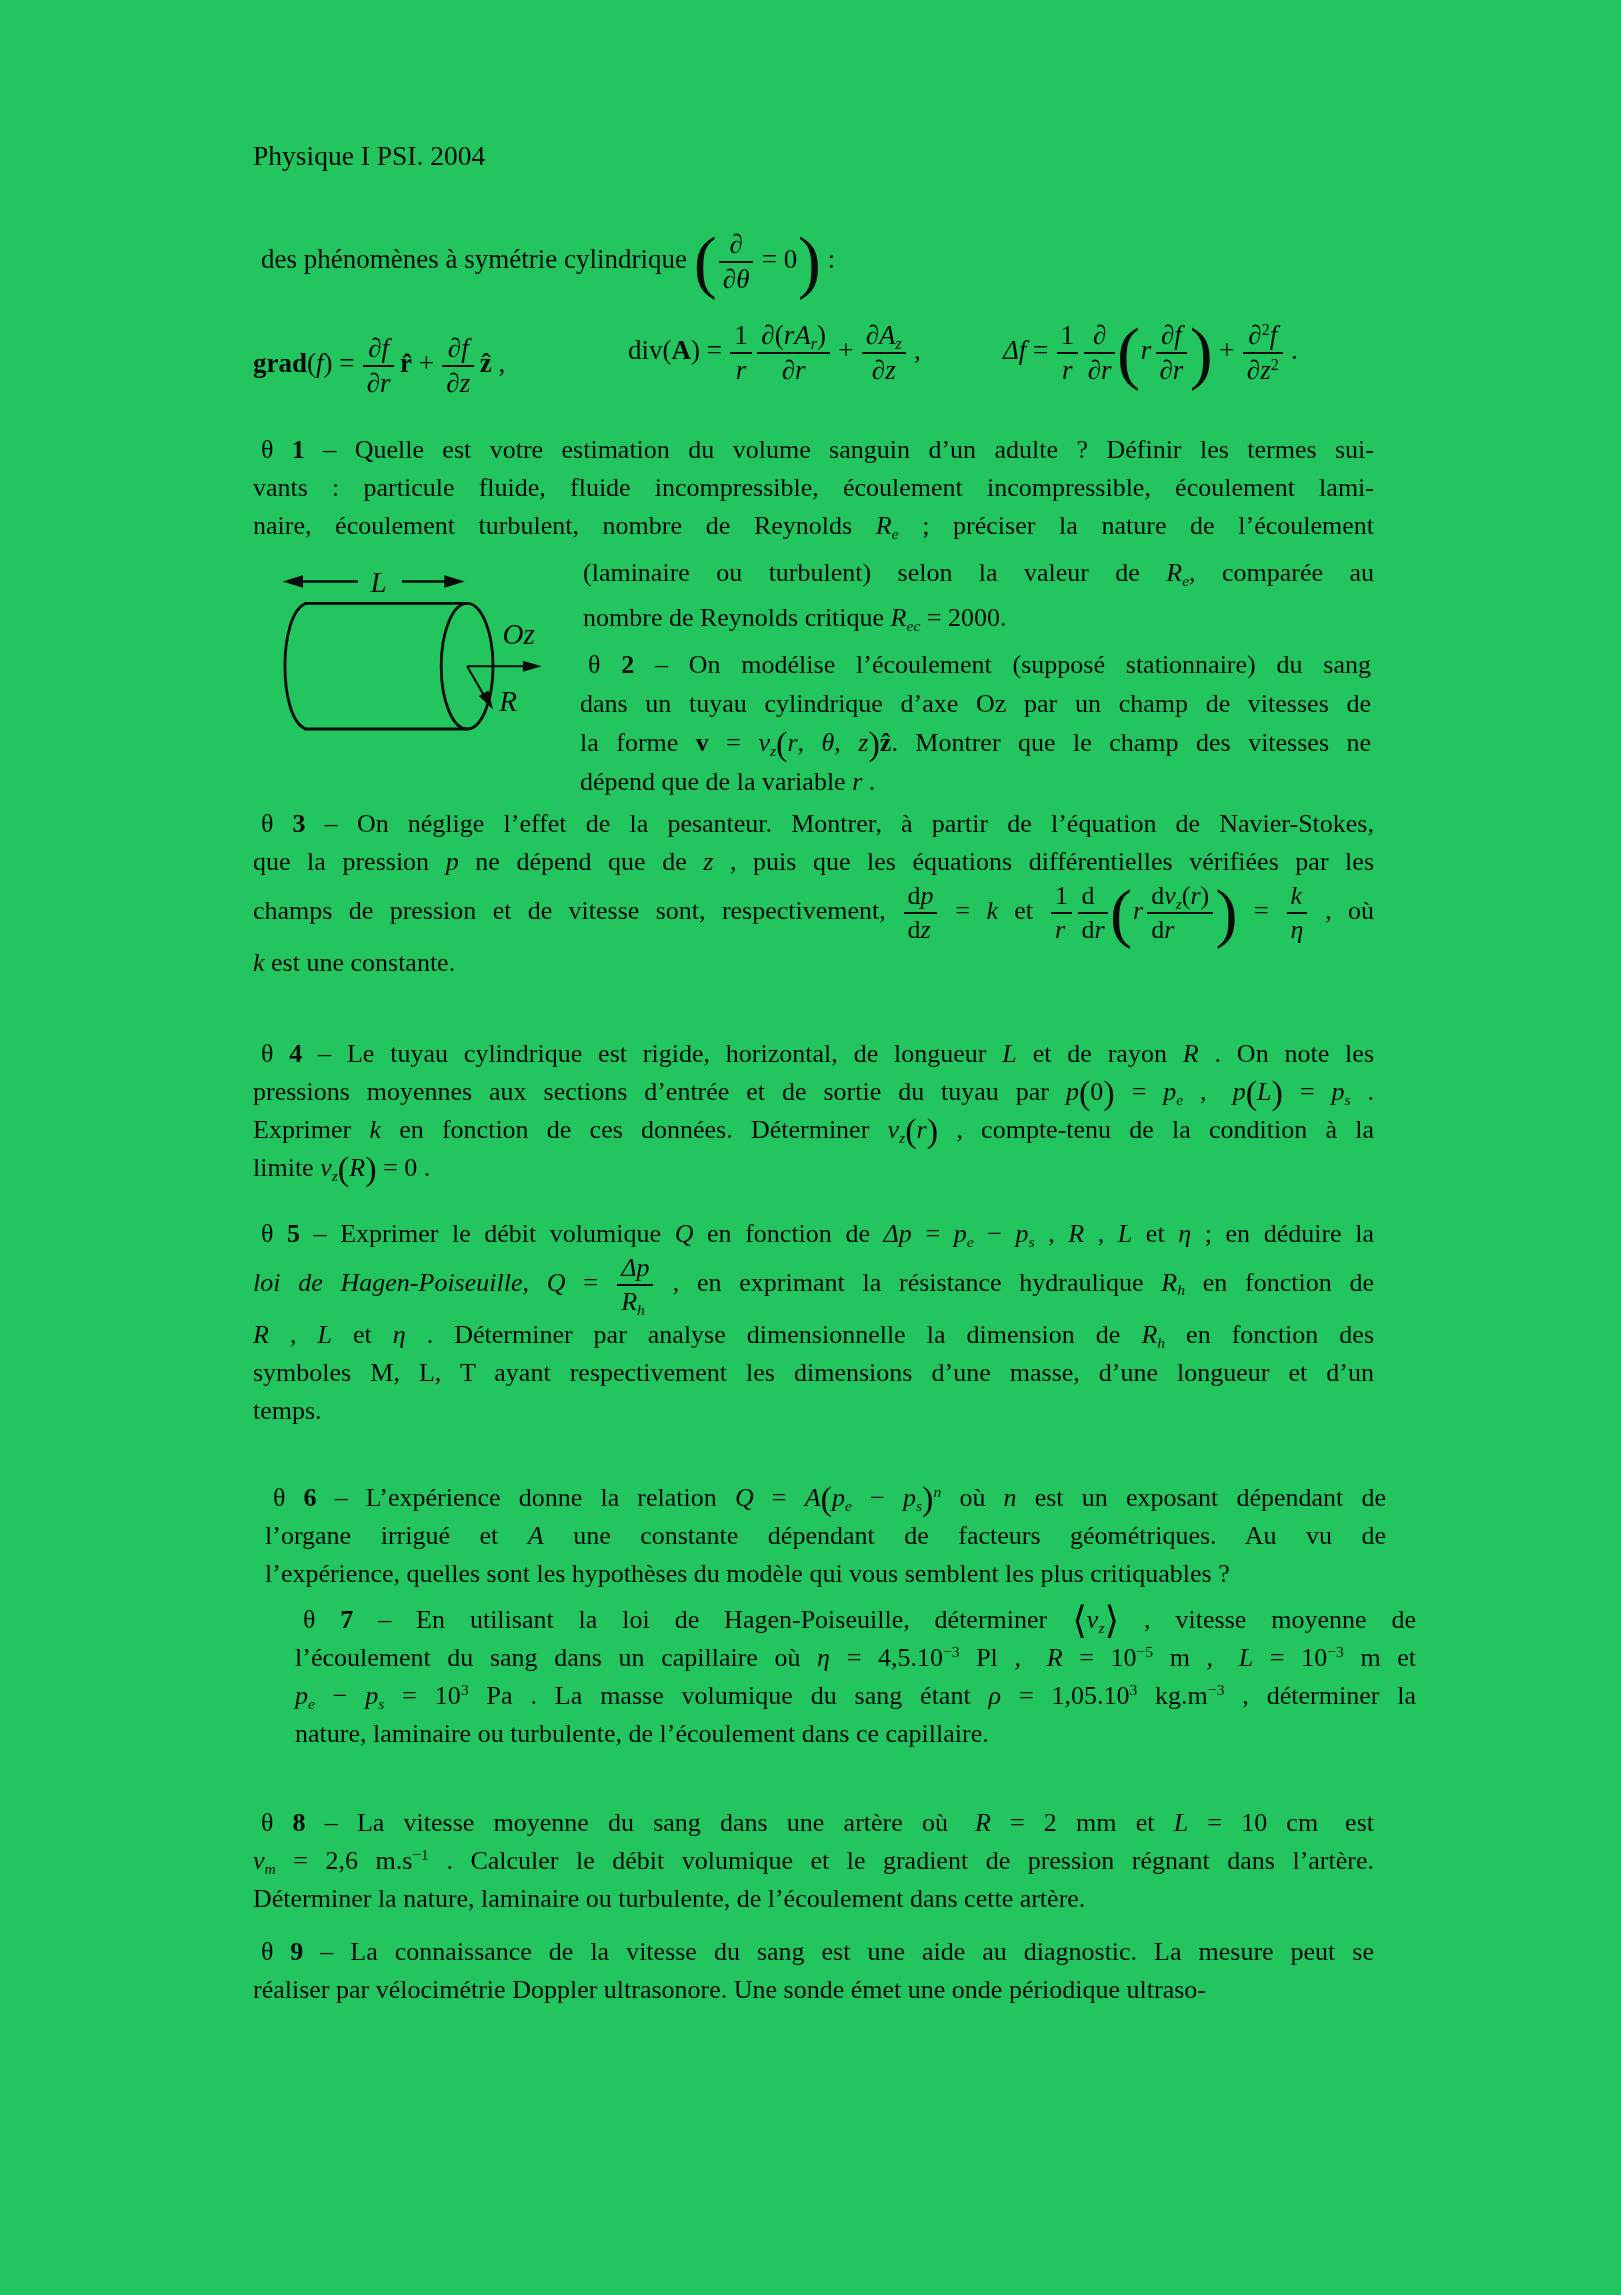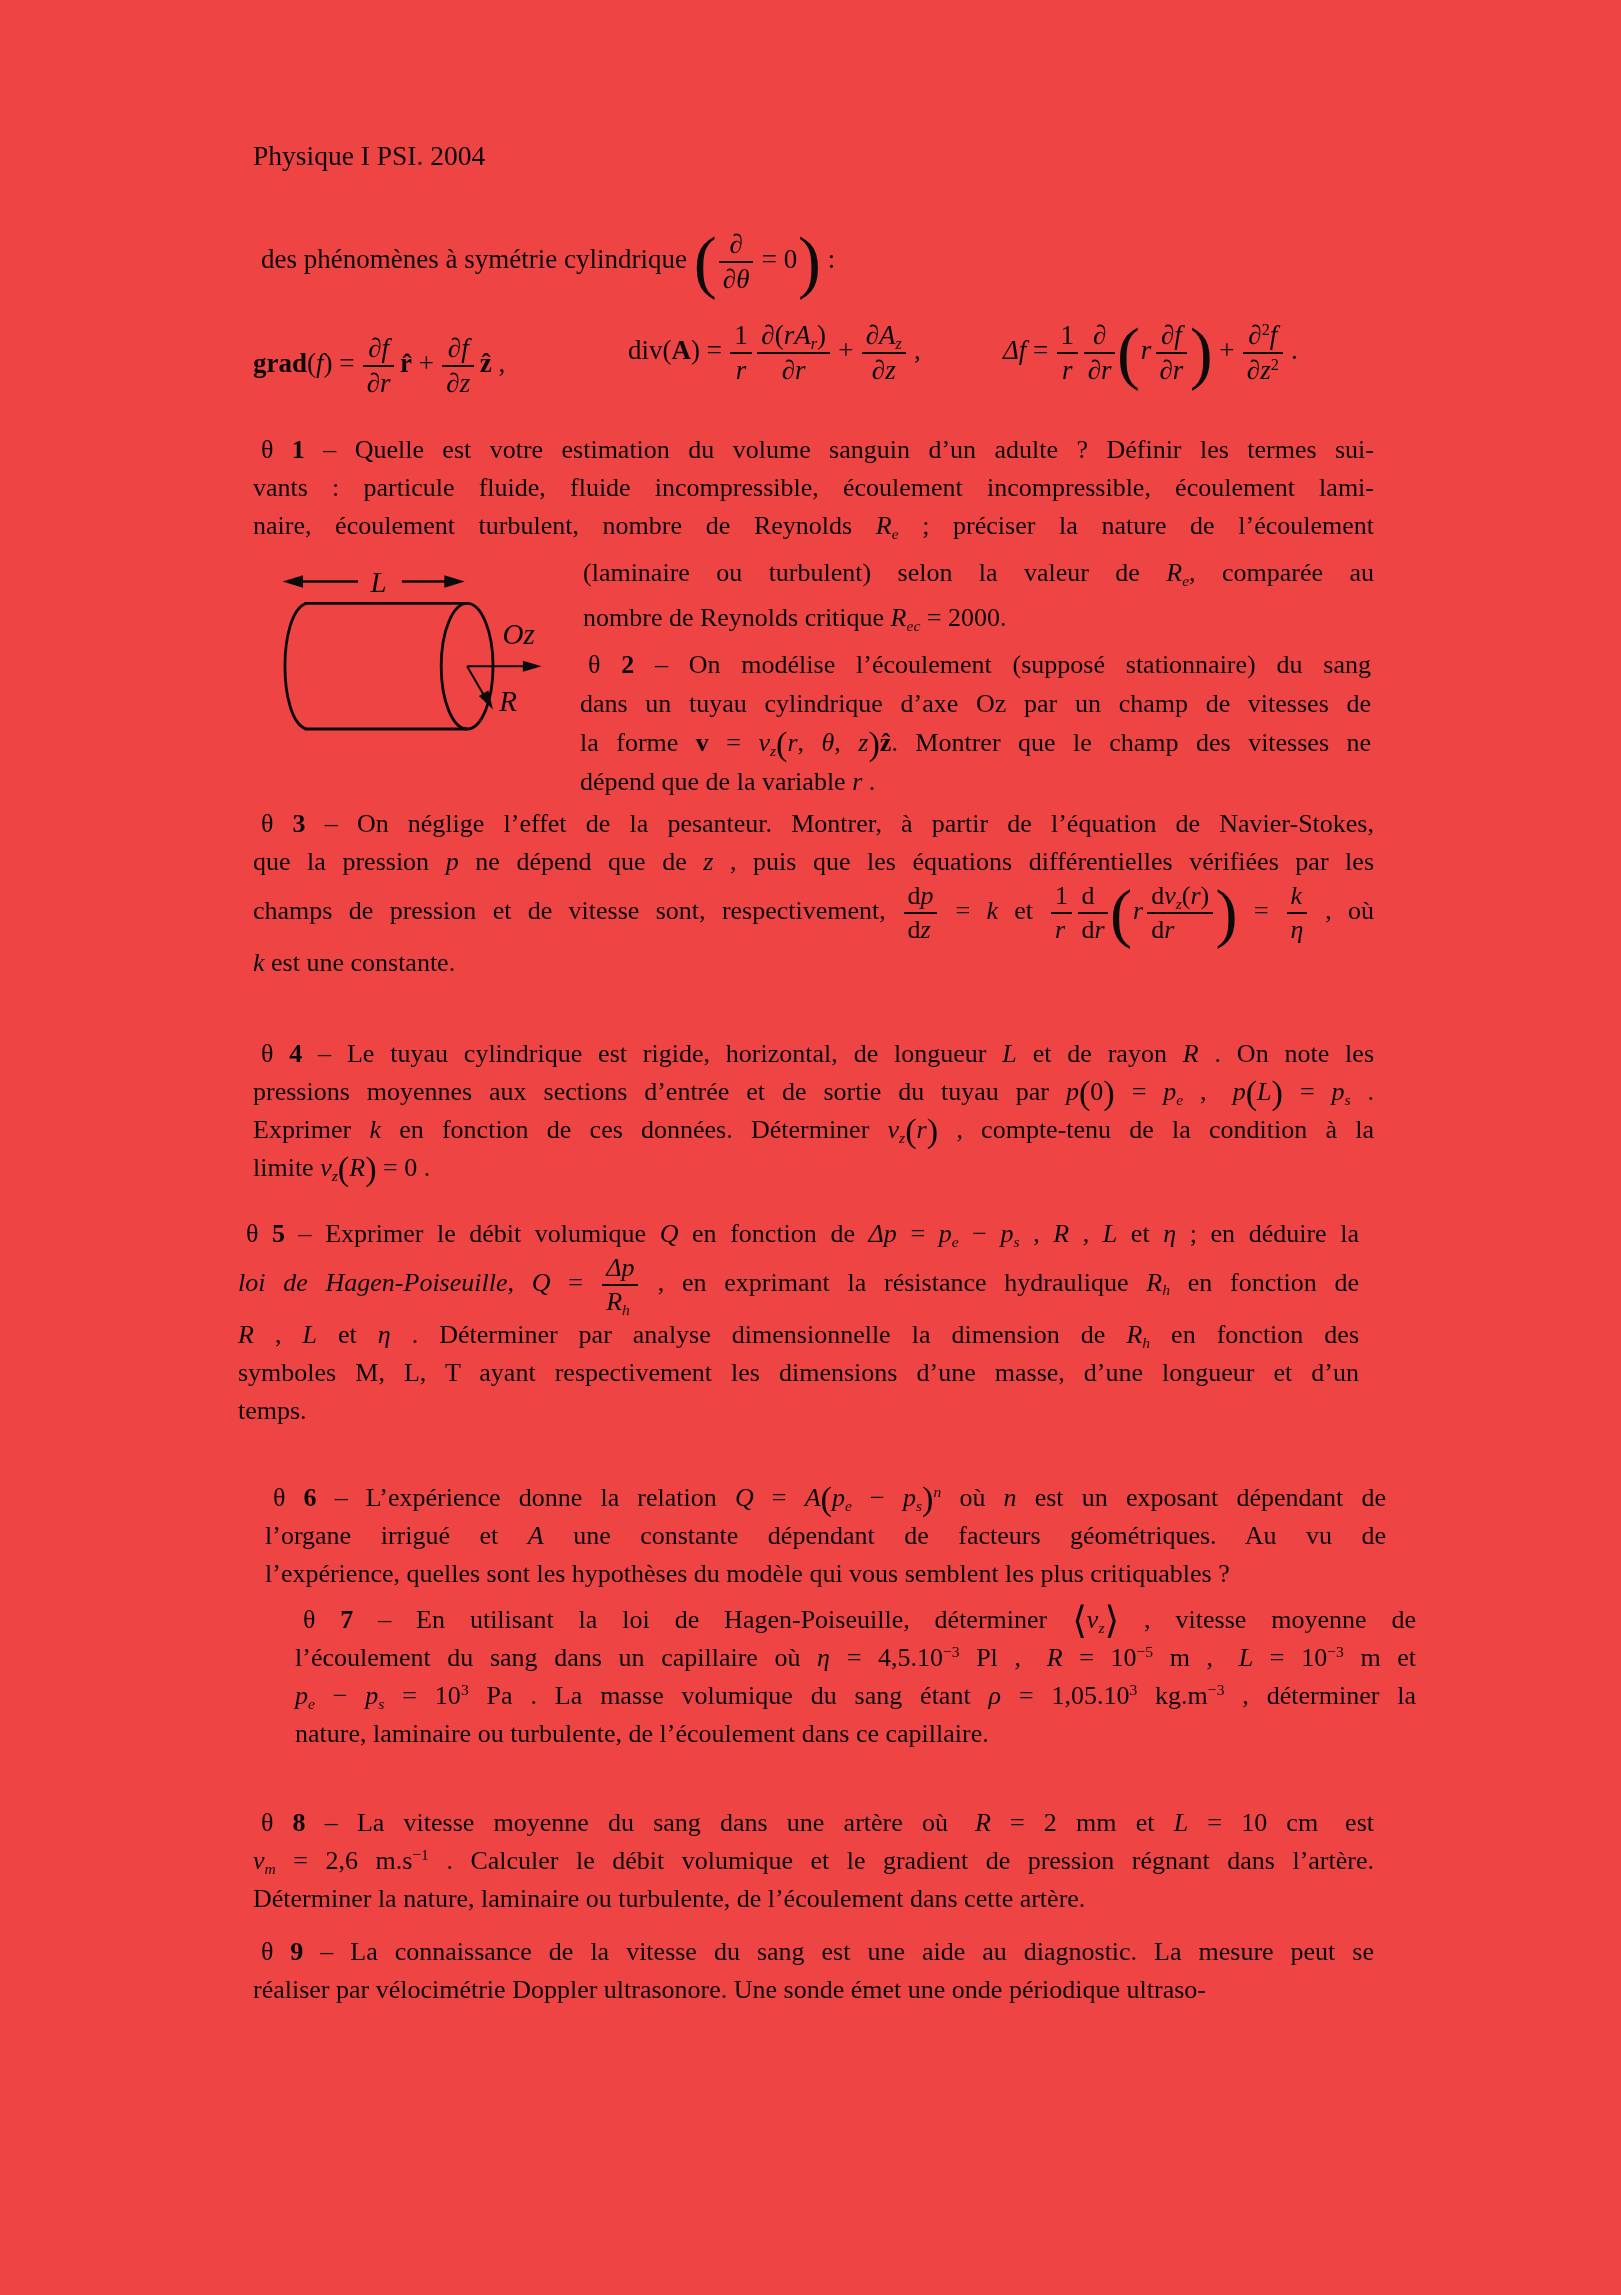--- a/index.html
+++ b/index.html
@@ -1,33 +1,33 @@
 <!DOCTYPE html>
 <html style="font-size:12.6px"><head>
 <meta charset="utf-8">
 <style>
   html,body{margin:0;padding:0;background:#e8e8e8;}
-  .page{position:relative;width:1622px;height:2295px;background:#ef4444;
+  .page{position:relative;width:1622px;height:2295px;background:#22c55e;
         font-family:"Liberation Serif","DejaVu Serif",serif;color:#0b0b0b;overflow:hidden;}
   .hdr{position:absolute;left:253px;top:140px;font-size:27.5px;}
   .mline{position:absolute;font-size:27px;white-space:nowrap;}
   .intro{left:253px;top:229px;margin-left:8px;}
   .f1{left:253px;top:333px;}
   .f2{left:628px;top:320px;}
   .f3{left:1003px;top:320px;}
   .para{position:absolute;font-size:26px;line-height:38px;}
   .line{white-space:nowrap;}
   .jline{text-align:justify;text-align-last:justify;}
   .q > .line:first-child{text-indent:7.9px;}
   .p1 {left:253px;top:431px;width:1121px;}
   .p1b{left:583px;top:550px;width:791px;line-height:45px;}
   .p2 {left:580px;top:645px;width:791px;line-height:39px;}
   .p3 {left:253px;top:805px;width:1121px;}
   .p4 {left:253px;top:1035px;width:1121px;}
-  .p5 {left:238px;top:1215px;width:1121px;}
+  .p5 {left:253px;top:1215px;width:1121px;}
   .p6 {left:253px;top:1479px;width:1121px;margin-left:12px;}
   .p7 {left:253px;top:1601px;width:1121px;margin-left:42px;}
   .p8 {left:253px;top:1804px;width:1121px;}
   .p9 {left:253px;top:1933px;width:1121px;}
   .fig{position:absolute;left:259px;top:550px;}
   .figlbl{font-family:"Liberation Serif","DejaVu Serif",serif;font-style:italic;
           font-size:37px;fill:#0b0b0b;}
   i{font-style:italic;}
   b{font-weight:bold;}
   sub,sup{font-size:0.6em;line-height:0;}

